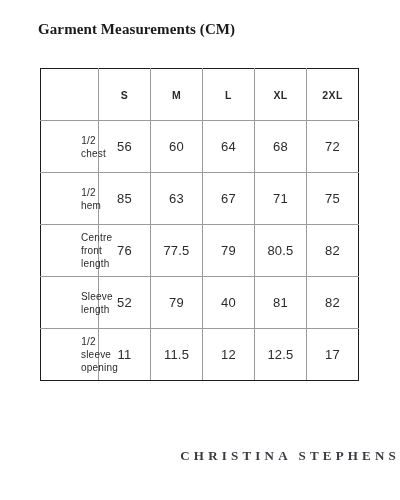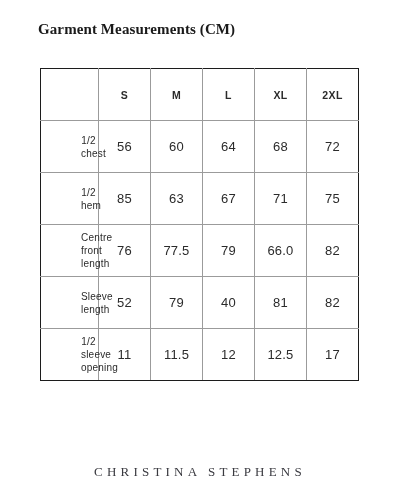--- a/index.html
+++ b/index.html
@@ -96,25 +96,25 @@
     line-height: 13px;
     color: #2b2b2b;
     padding-left: 40px;
   }
 
   
   .brand {
     position: absolute;
     left: 0;
     right: 0;
-    top: 464px;
-    text-align: center;
+    top: 448px;
+    text-align: right;
     font-family: "Liberation Serif", serif;
     font-size: 13px;
-    font-weight: normal;
+    font-weight: bold;
     letter-spacing: 4.2px;
     color: #3a3a40;
     white-space: nowrap;
   }
 </style>
 </head>
 <body>
 
 <div class="page">
 
@@ -155,21 +155,21 @@
           <td>63</td>
           <td>67</td>
           <td>71</td>
           <td>75</td>
         </tr>
         <tr>
           <td class="row-label">Centre front length</td>
           <td>76</td>
           <td>77.5</td>
           <td>79</td>
-          <td>66.0</td>
+          <td>80.5</td>
           <td>82</td>
         </tr>
         <tr>
           <td class="row-label">Sleeve length</td>
           <td>52</td>
           <td>79</td>
           <td>40</td>
           <td>81</td>
           <td>82</td>
         </tr>

